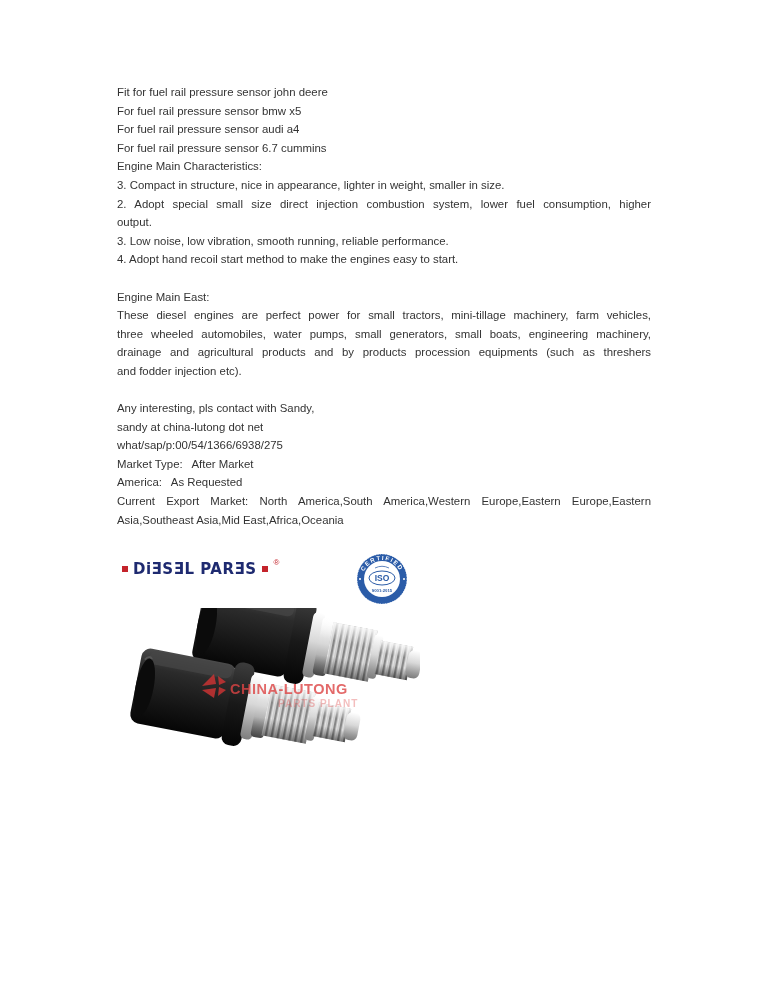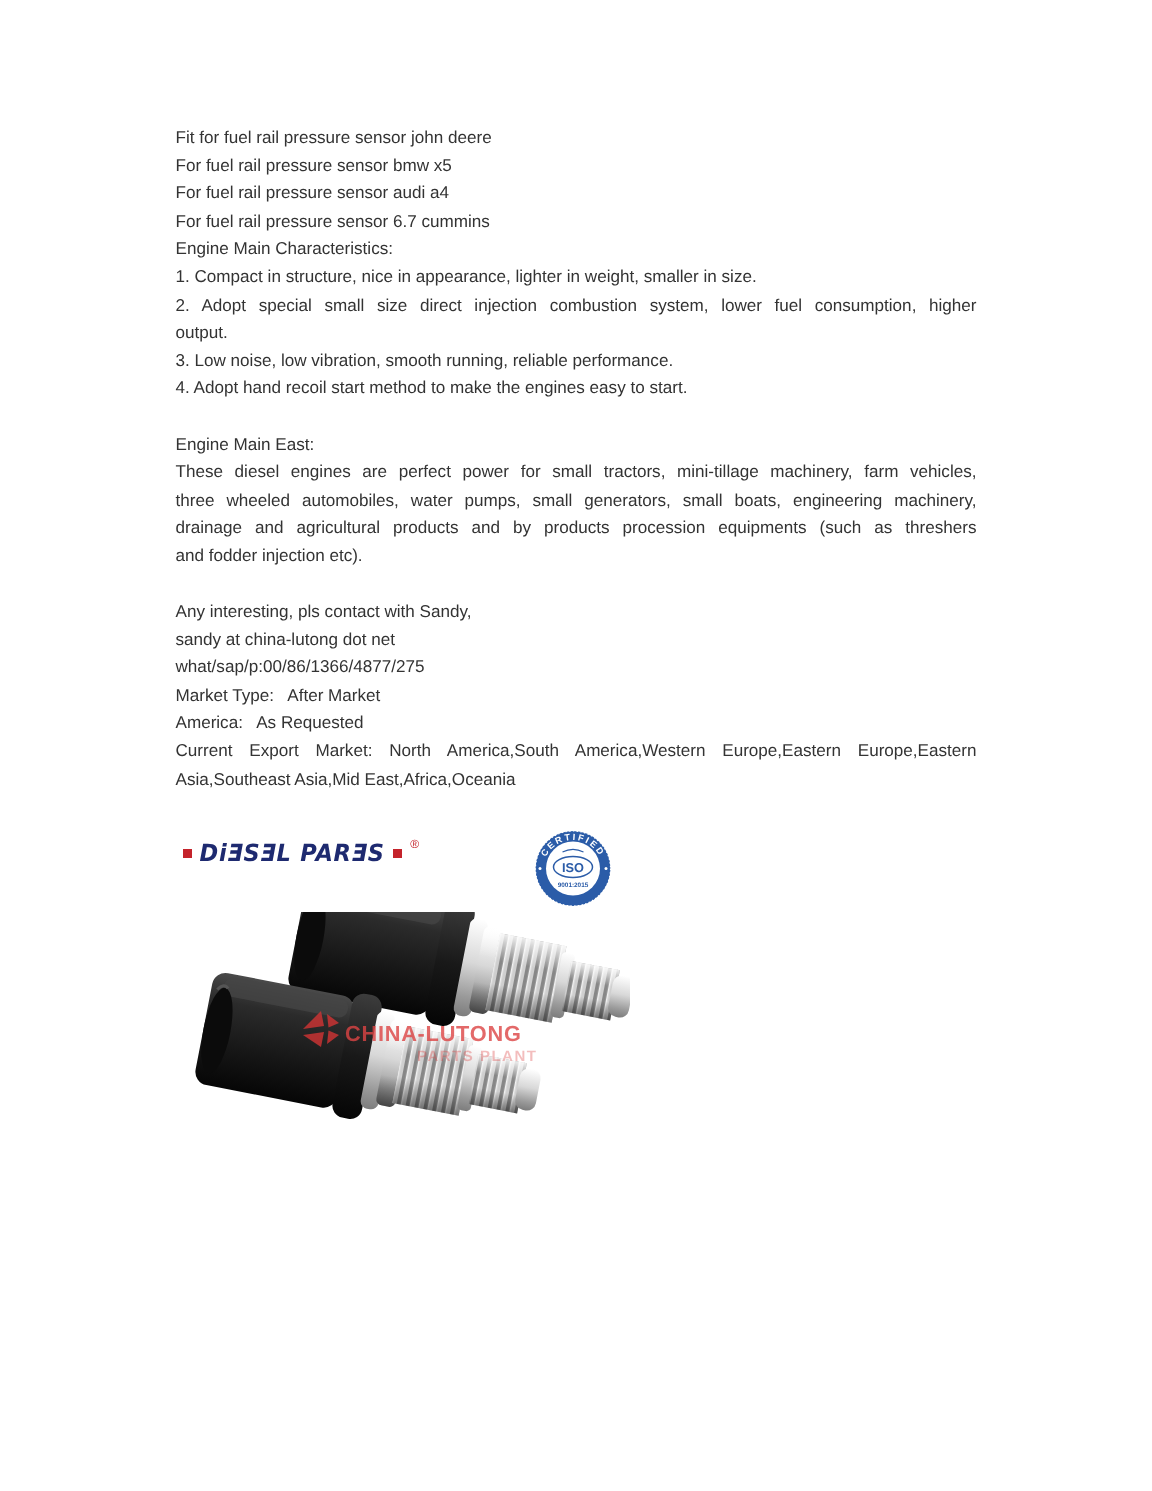--- a/index.html
+++ b/index.html
@@ -44,21 +44,20 @@
     background: #c4232b;
     margin: 0 5px;
   }
   .logo-text {
     color: #1e2a70;
     font-weight: bold;
     font-size: 15px;
     letter-spacing: 0.5px;
     font-family: "DejaVu Sans", sans-serif;
     transform: scaleY(1.05);
-    font-style: italic;
   }
   .logo-reg {
     color: #c4232b;
     font-size: 8px;
     align-self: flex-start;
     margin-left: 1px;
     margin-top: -2px;
   }
   .iso-badge {
     position: absolute;
@@ -80,37 +79,37 @@
 
 <div class="page">
 
   <div class="text-block">
       <div class="para">
         <div class="line">Fit for fuel rail pressure sensor john deere</div>
         <div class="line">For fuel rail pressure sensor bmw x5</div>
         <div class="line">For fuel rail pressure sensor audi a4</div>
         <div class="line">For fuel rail pressure sensor 6.7 cummins</div>
         <div class="line">Engine Main Characteristics:</div>
-        <div class="line">1. Compact in structure, nice in appearance, lighter in weight, smaller in size.</div>
+        <div class="line">3. Compact in structure, nice in appearance, lighter in weight, smaller in size.</div>
         <div class="line stretch">2. Adopt special small size direct injection combustion system, lower fuel consumption, higher</div>
         <div class="line">output.</div>
         <div class="line">3. Low noise, low vibration, smooth running, reliable performance.</div>
         <div class="line">4. Adopt hand recoil start method to make the engines easy to start.</div>
       </div>
       <div class="para">
         <div class="line">Engine Main East:</div>
         <div class="line stretch">These diesel engines are perfect power for small tractors, mini-tillage machinery, farm vehicles,</div>
         <div class="line stretch">three wheeled automobiles, water pumps, small generators, small boats, engineering machinery,</div>
         <div class="line stretch">drainage and agricultural products and by products procession equipments (such as threshers</div>
         <div class="line">and fodder injection etc).</div>
       </div>
       <div class="para">
         <div class="line">Any interesting, pls contact with Sandy,</div>
         <div class="line">sandy at china-lutong dot net</div>
-        <div class="line">what/sap/p:00/86/1366/4877/275</div>
+        <div class="line">what/sap/p:00/54/1366/6938/275</div>
         <div class="line">Market Type:   After Market</div>
         <div class="line">America:   As Requested</div>
         <div class="line stretch">Current Export Market: North America,South America,Western Europe,Eastern Europe,Eastern</div>
         <div class="line">Asia,Southeast Asia,Mid East,Africa,Oceania</div>
       </div>
     </div>
 
   <div class="brand-logo">
     <span class="logo-sq"></span>
     <span class="logo-text">DiƎSƎL PARƎS</span>

